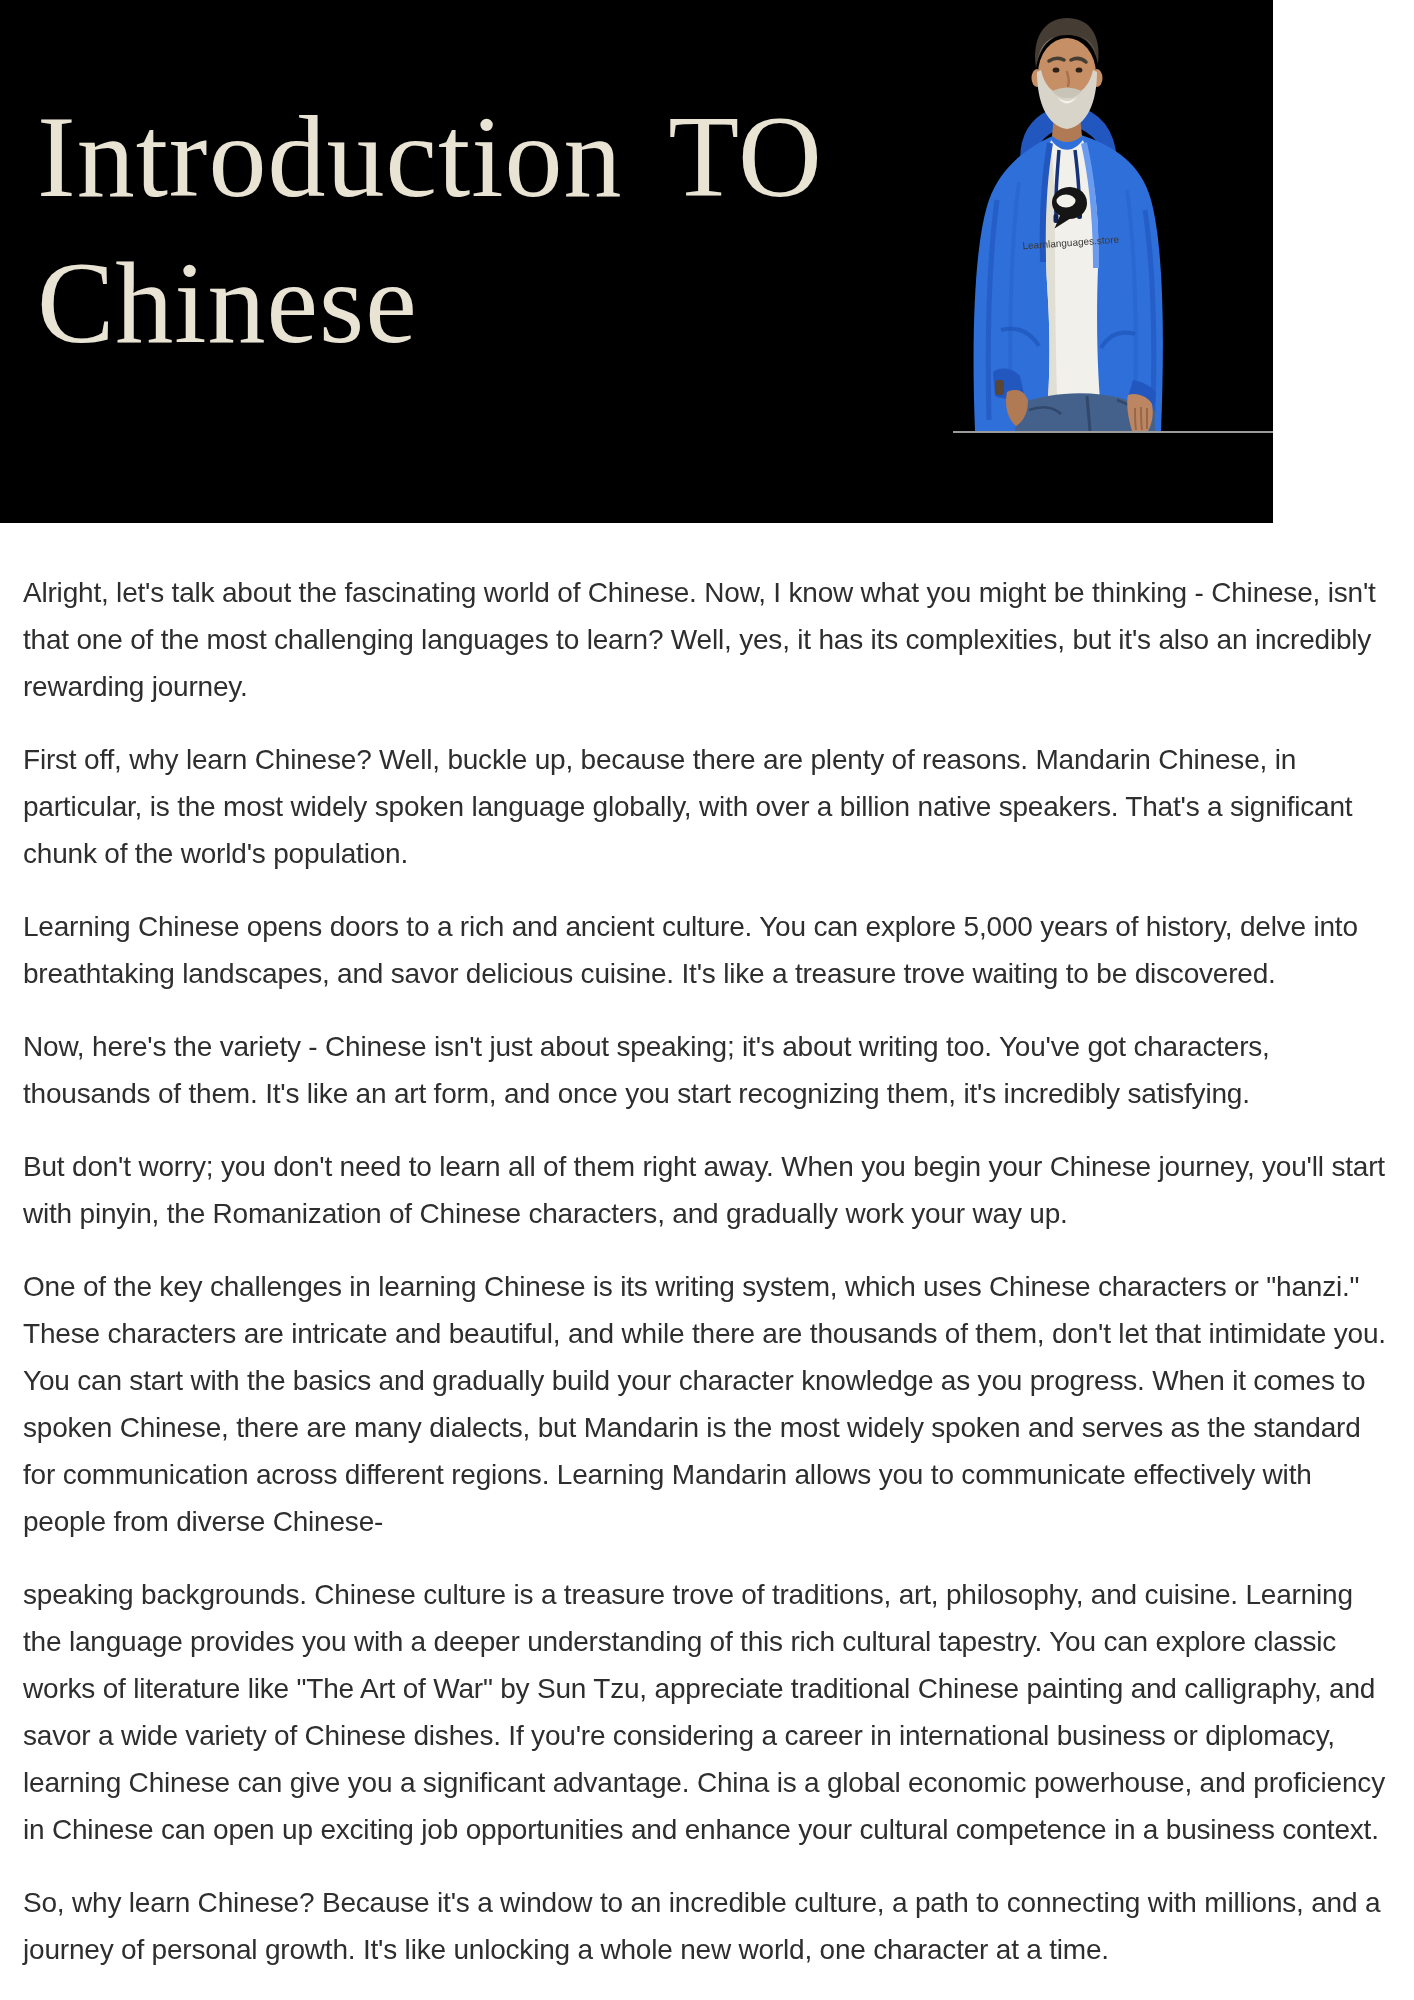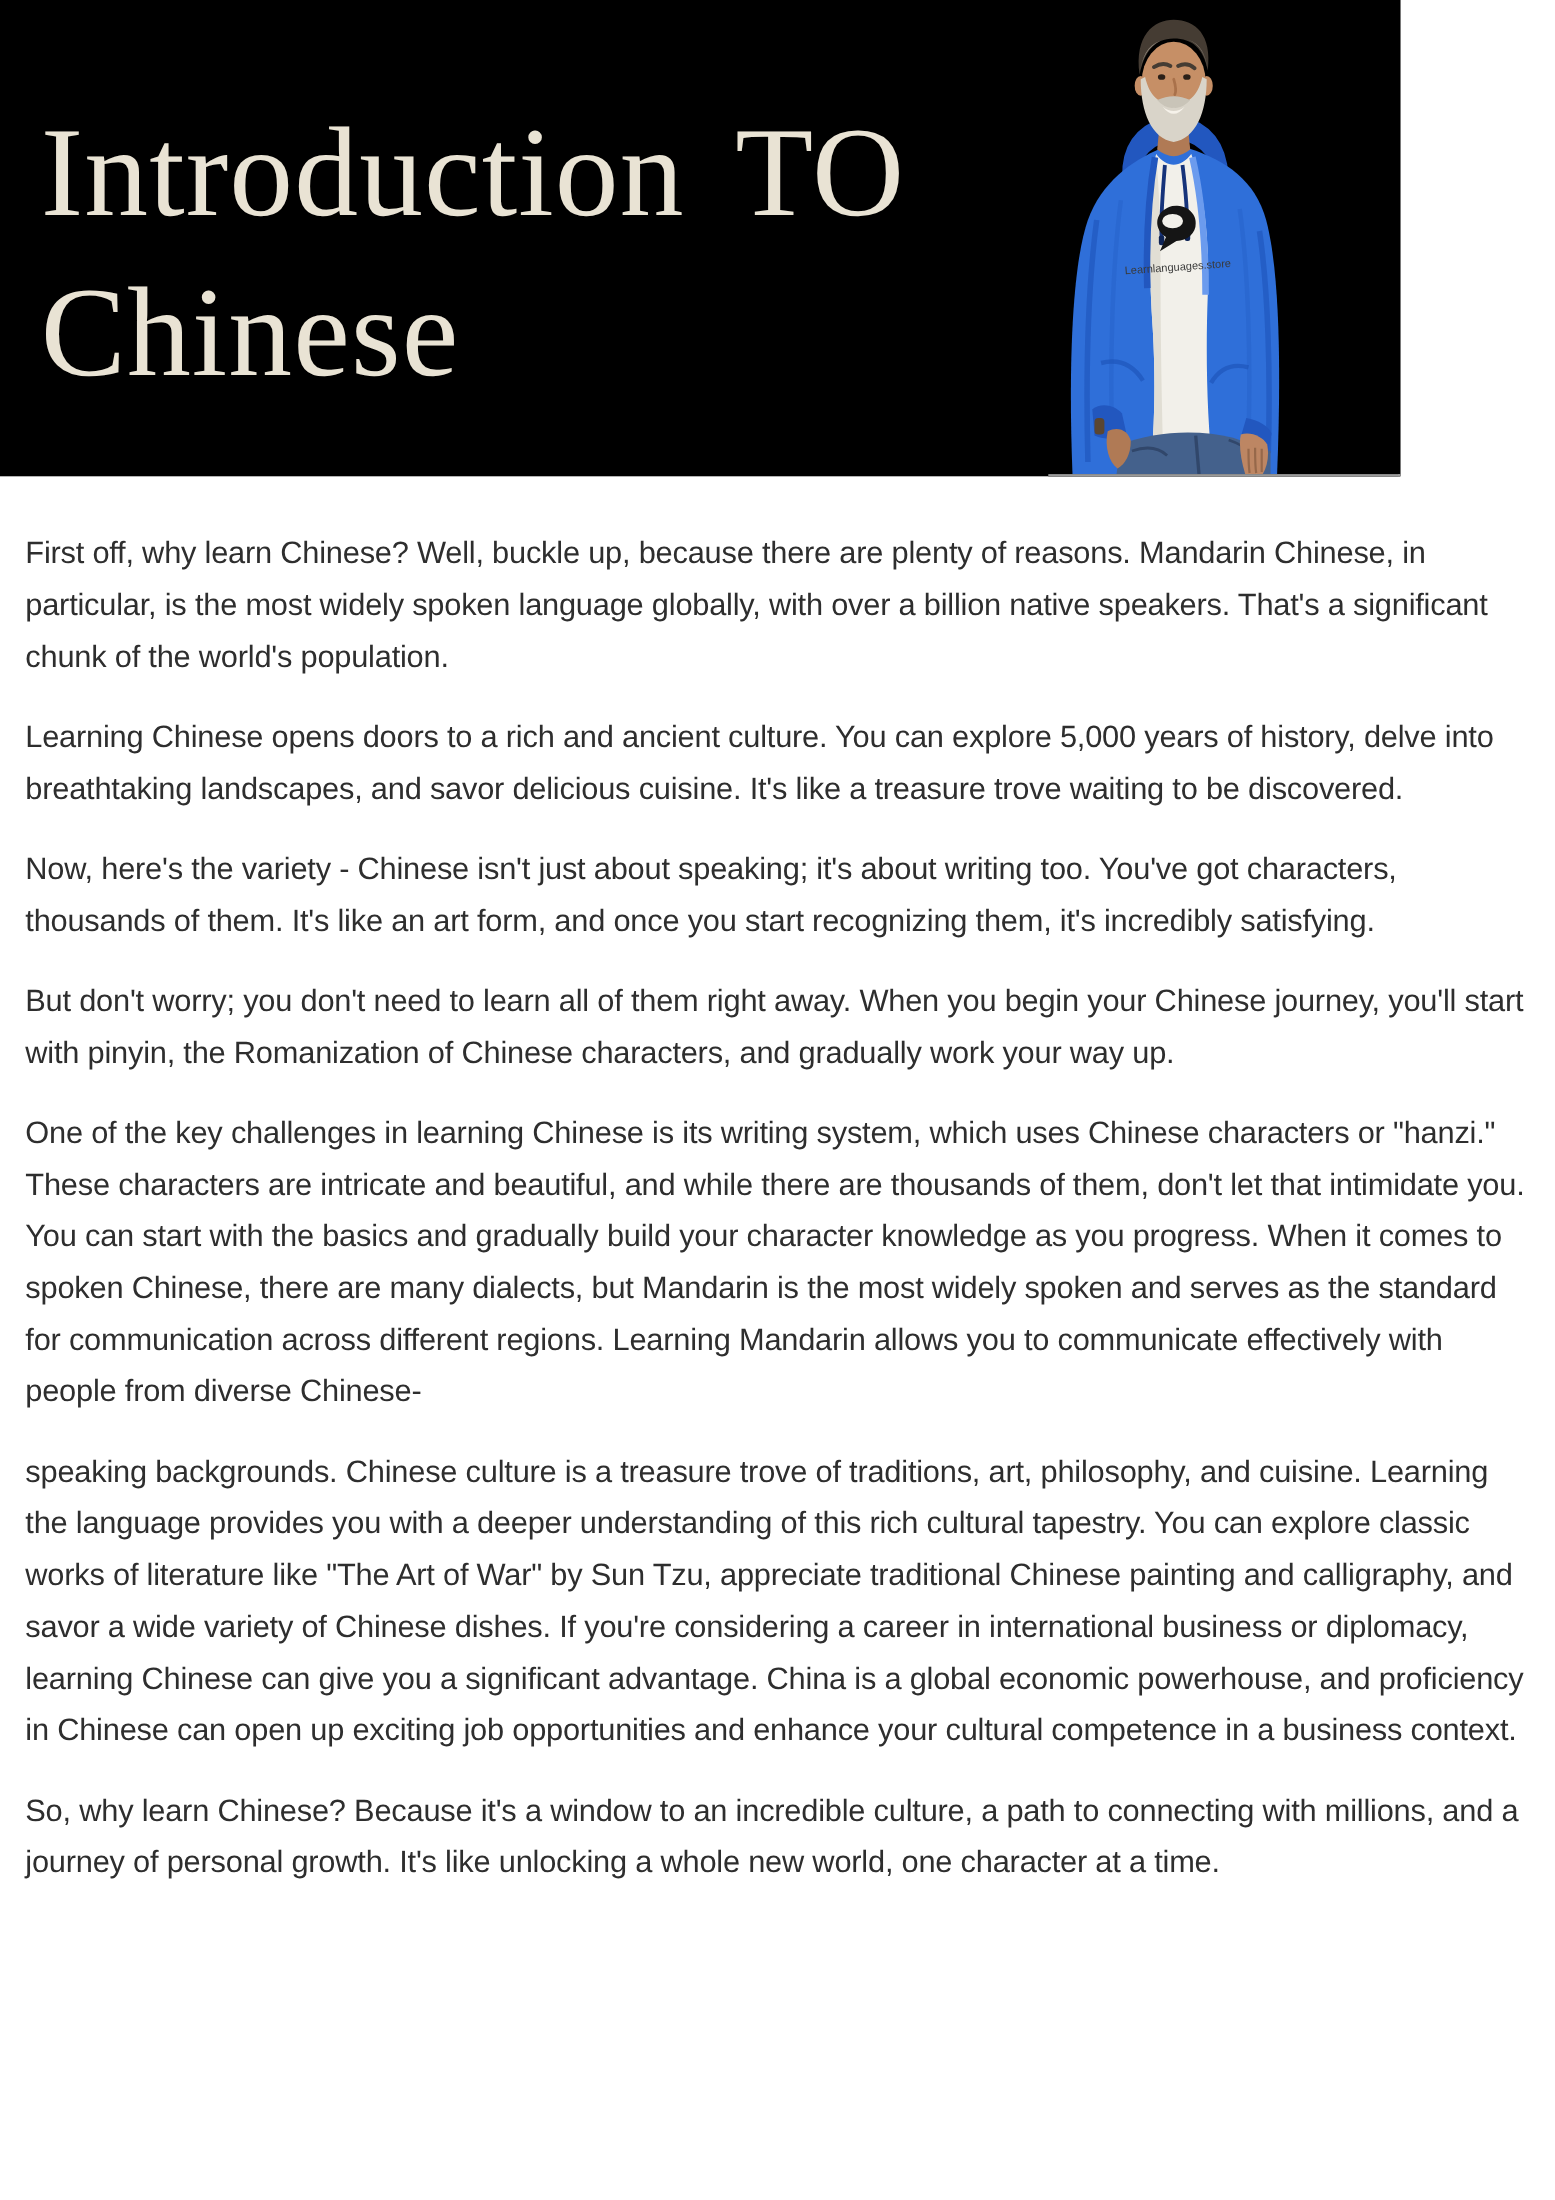--- a/index.html
+++ b/index.html
@@ -6,21 +6,21 @@
   .page{
     position:relative;
     width:1414px;height:2000px;
     background:#ffffff;
     font-family:"Liberation Sans", sans-serif;
     overflow:hidden;
   }
   
   .banner{
     position:relative;
-    width:1273px;height:433px;
+    width:1273px;height:523px;
     background:#000000;
   }
   .banner h1{
     position:absolute;
     left:37px;top:84px;
     margin:0;
     font-family:"Liberation Serif", serif;
     font-weight:400;
     font-size:116px;
     line-height:146px;
@@ -137,20 +137,21 @@
           <path d="M161 395 C170 392 181 397 185 404 C187 414 185 424 181 431 L165 431 C161 418 159 404 161 395 Z" fill="#bd8663"></path>
           <path d="M168 408 C168 416 168 424 169 430" stroke="#96684a" stroke-width="2" fill="none"></path>
           <path d="M174 407 C174 416 174 424 175 430" stroke="#96684a" stroke-width="2" fill="none"></path>
           <path d="M180 408 C180 416 180 423 180 429" stroke="#96684a" stroke-width="2" fill="none"></path>
         </g>
       </svg>
     </div>
   </header>
 
   <main class="doc-text">
+    <p>Alright, let's talk about the fascinating world of Chinese. Now, I know what you might be thinking - Chinese, isn't that one of the most challenging languages to learn? Well, yes, it has its complexities, but it's also an incredibly rewarding journey.</p>
     <p>First off, why learn Chinese? Well, buckle up, because there are plenty of reasons. Mandarin Chinese, in particular, is the most widely spoken language globally, with over a billion native speakers. That's a significant chunk of the world's population.</p>
     <p>Learning Chinese opens doors to a rich and ancient culture. You can explore 5,000 years of history, delve into breathtaking landscapes, and savor delicious cuisine. It's like a treasure trove waiting to be discovered.</p>
     <p>Now, here's the variety - Chinese isn't just about speaking; it's about writing too. You've got characters, thousands of them. It's like an art form, and once you start recognizing them, it's incredibly satisfying.</p>
     <p>But don't worry; you don't need to learn all of them right away. When you begin your Chinese journey, you'll start with pinyin, the Romanization of Chinese characters, and gradually work your way up.</p>
     <p>One of the key challenges in learning Chinese is its writing system, which uses Chinese characters or "hanzi." These characters are intricate and beautiful, and while there are thousands of them, don't let that intimidate you. You can start with the basics and gradually build your character knowledge as you progress. When it comes to spoken Chinese, there are many dialects, but Mandarin is the most widely spoken and serves as the standard for communication across different regions. Learning Mandarin allows you to communicate effectively with people from diverse Chinese-</p>
     <p>speaking backgrounds. Chinese culture is a treasure trove of traditions, art, philosophy, and cuisine. Learning the language provides you with a deeper understanding of this rich cultural tapestry. You can explore classic works of literature like "The Art of War" by Sun Tzu, appreciate traditional Chinese painting and calligraphy, and savor a wide variety of Chinese dishes. If you're considering a career in international business or diplomacy, learning Chinese can give you a significant advantage. China is a global economic powerhouse, and proficiency in Chinese can open up exciting job opportunities and enhance your cultural competence in a business context.</p>
     <p>So, why learn Chinese? Because it's a window to an incredible culture, a path to connecting with millions, and a journey of personal growth. It's like unlocking a whole new world, one character at a time.</p>
   </main>
 
 </div>

